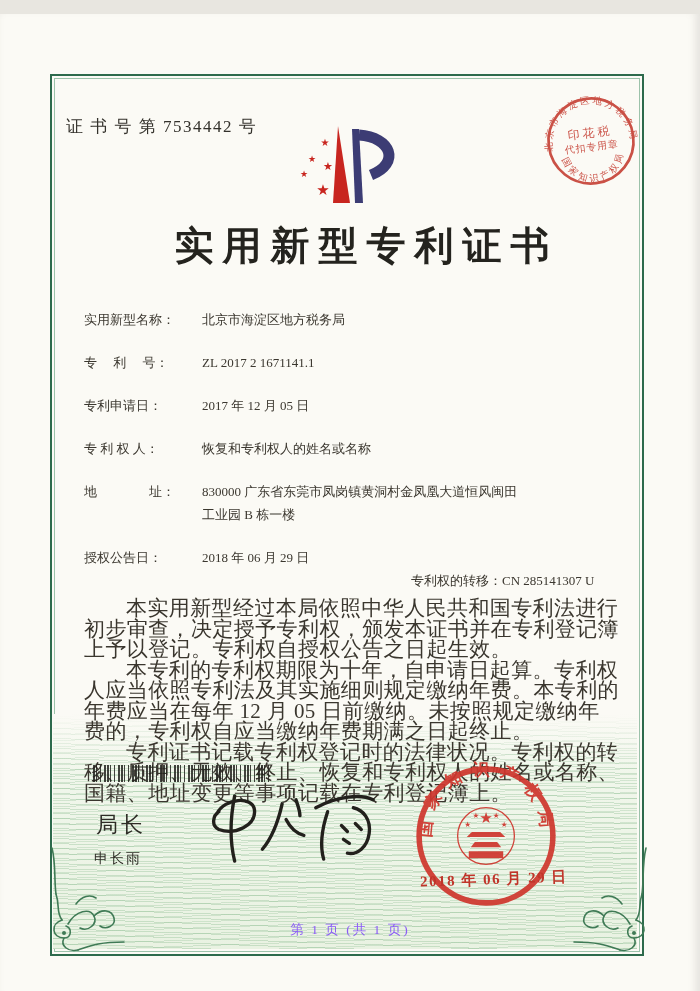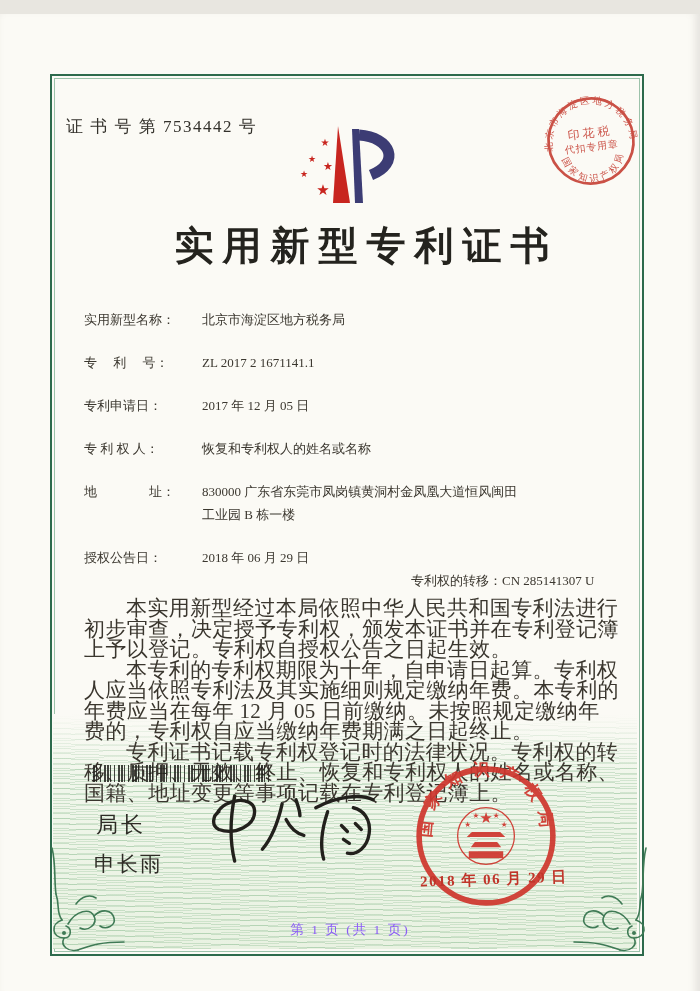--- a/index.html
+++ b/index.html
@@ -39,21 +39,21 @@
   .grant-number{position:absolute;left:301px;top:0;white-space:pre;}
   
   .body-text{position:absolute;left:84px;top:584px;width:536px;font-size:21px;line-height:20.5px;
     color:#3a362e;letter-spacing:.4px;}
   .body-text p{margin:0;text-indent:2em;}
   
   .barcode{position:absolute;left:93px;top:751px;width:178px;height:17px;opacity:.85;
     background:repeating-linear-gradient(90deg,#23231f 0 2px,transparent 2px 3px,#23231f 3px 4px,
       transparent 4px 7px,#23231f 7px 8px,transparent 8px 11px,#23231f 11px 13px,transparent 13px 14px);}
   .sig-role{position:absolute;left:96px;top:796px;font-size:22px;color:#2e2c26;letter-spacing:3px;}
-  .sig-name{position:absolute;left:94px;top:836px;font-size:21px;color:#2e2c26;letter-spacing:2px;}
+  .sig-name{position:absolute;left:94px;top:836px;font-size:14px;color:#2e2c26;letter-spacing:2px;}
   .signature{position:absolute;left:205px;top:770px;width:178px;height:88px;}
   .official-seal{position:absolute;left:410px;top:746px;width:152px;height:152px;opacity:.93;}
   .seal-date{position:absolute;left:420px;top:856px;width:150px;font-size:15px;font-weight:bold;
     color:#c0352a;letter-spacing:1.5px;transform:rotate(-2deg);}
   .footer{position:absolute;left:0;top:907px;width:100%;text-align:center;font-size:13.5px;
     color:#8b5cf6;letter-spacing:2px;}
   svg text{font-family:"DejaVu Sans","Liberation Sans",sans-serif;}
 </style>
 </head>
 <body>

